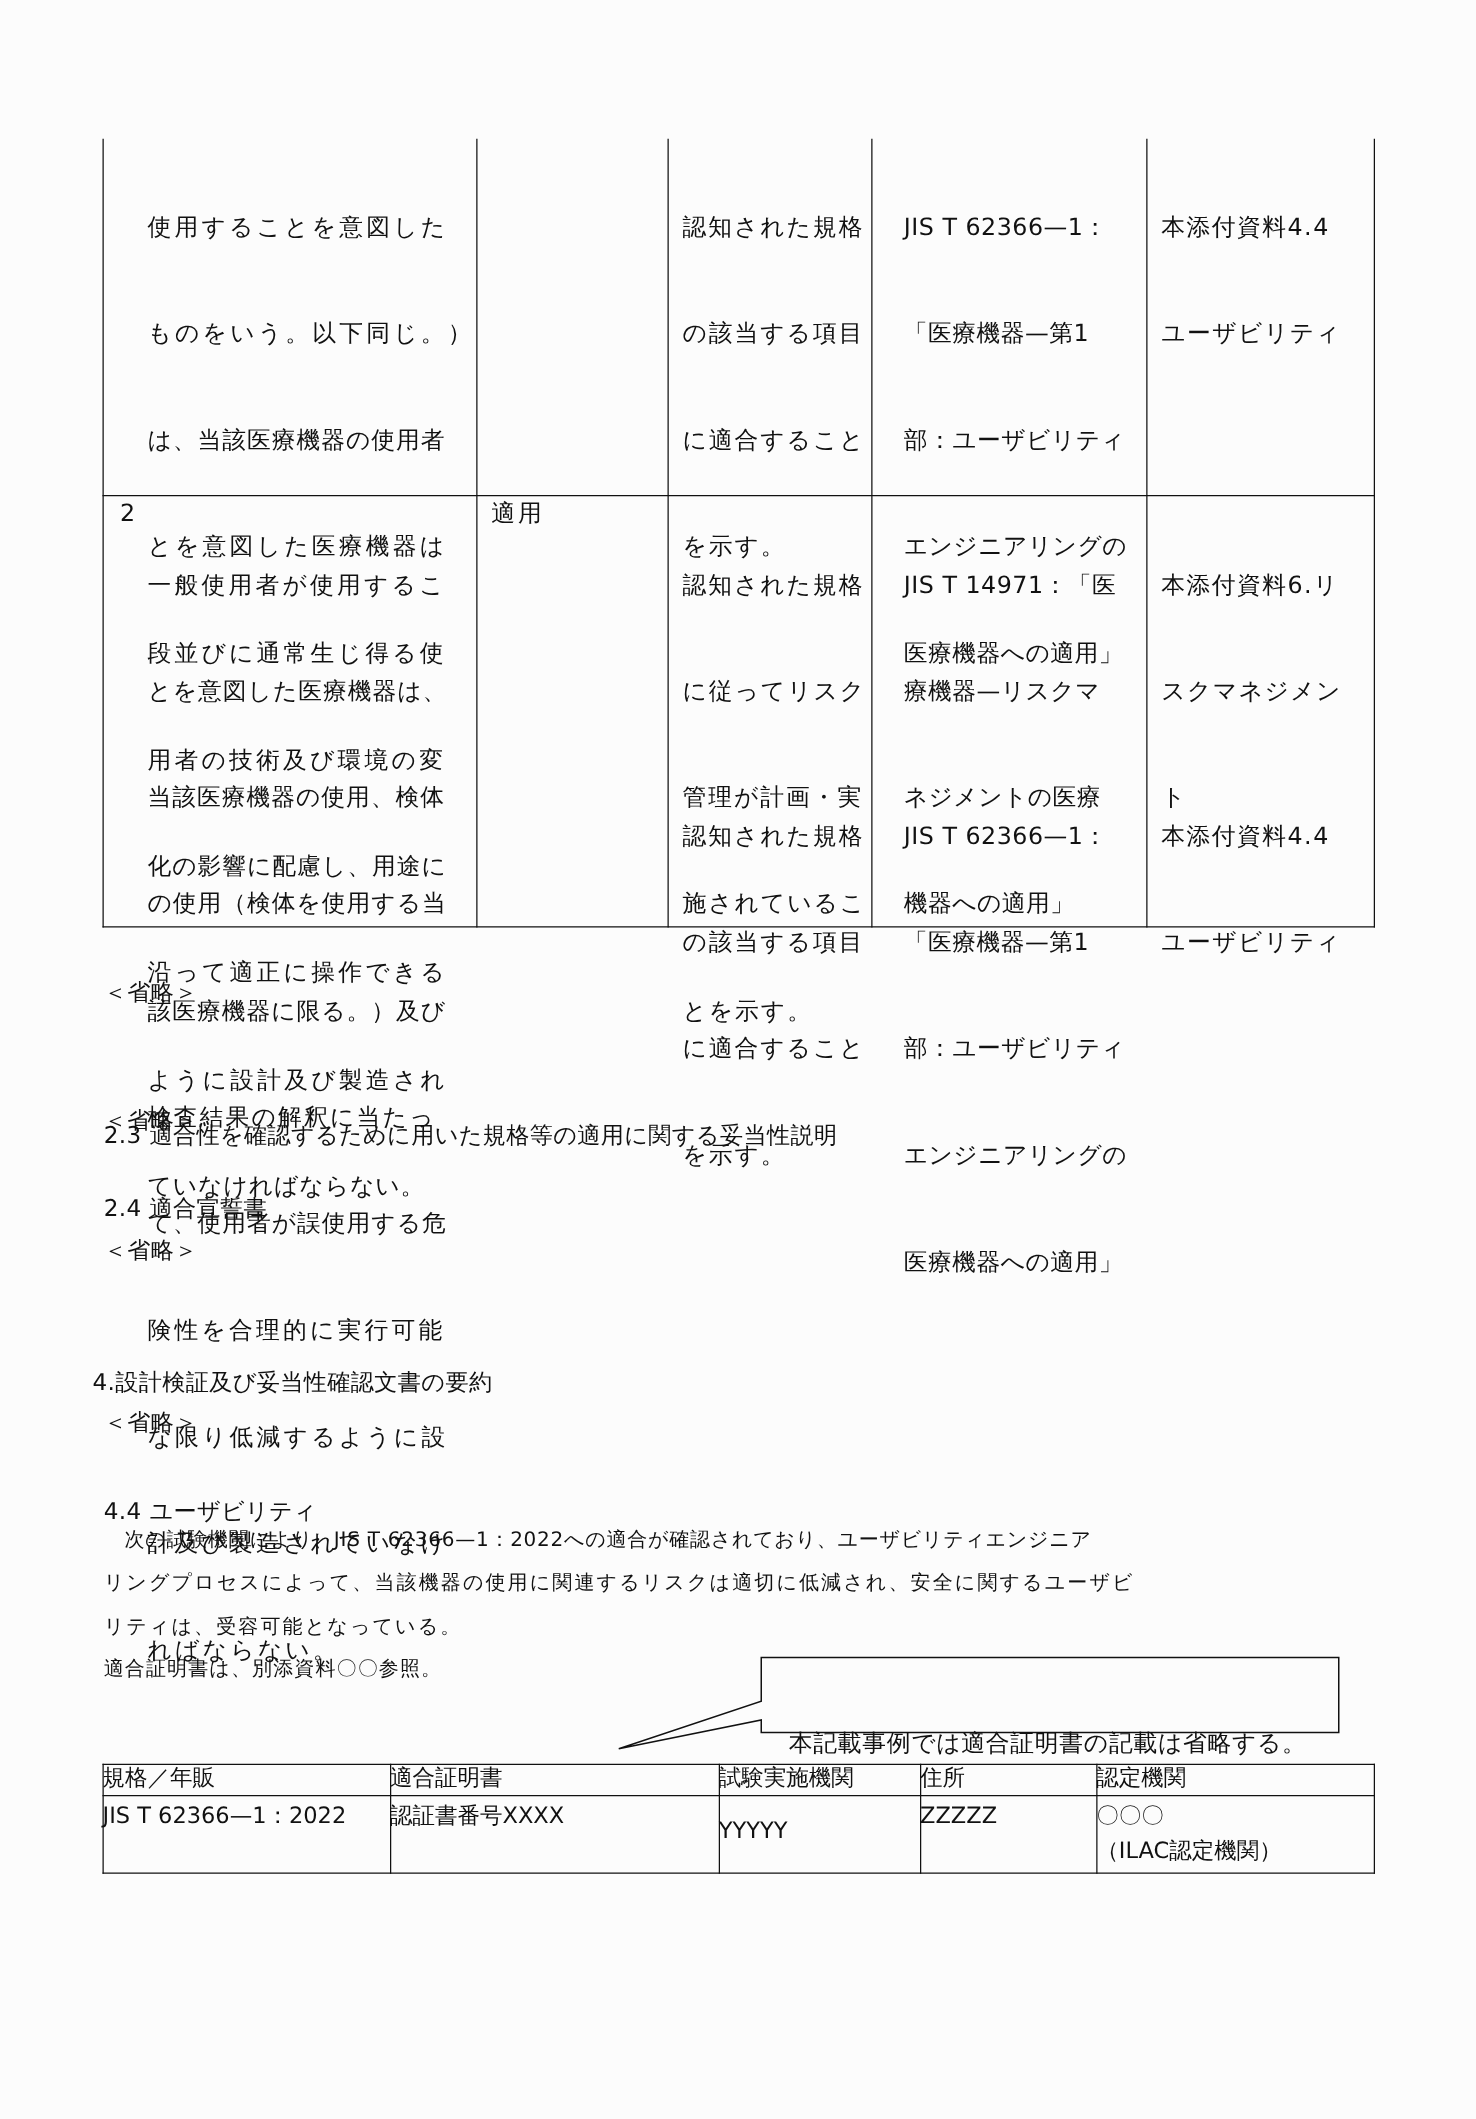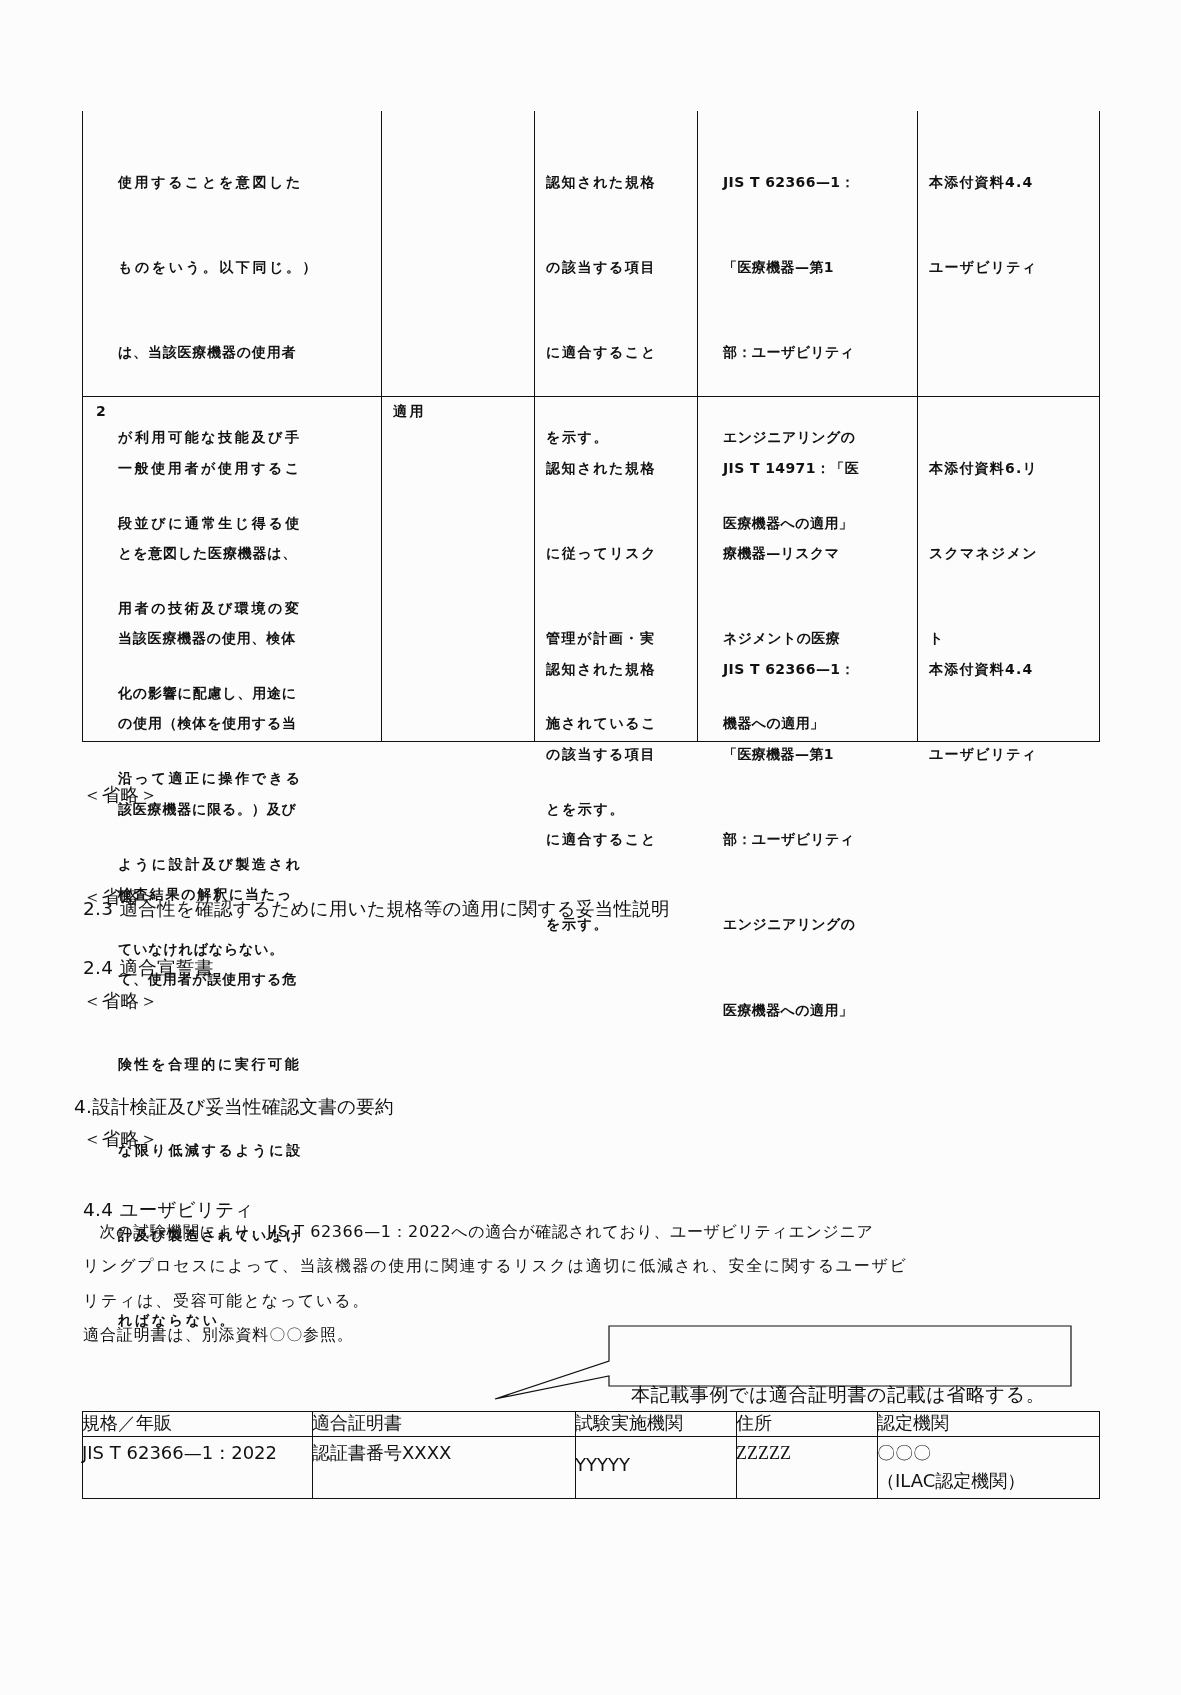--- a/index.html
+++ b/index.html
@@ -3,21 +3,21 @@
 <meta charset="utf-8">
 <style>
   html, body { margin:0; padding:0; }
   body {
     width:1181px; height:1695px; background:#fcfcfc; position:relative; overflow:hidden;
     font-family: "DejaVu Sans", "Liberation Sans", sans-serif; color:#111;
   }
   .abs { position:absolute; }
   .vline { position:absolute; width:1px; background:#111; }
   .hline { position:absolute; height:1px; background:#111; }
-  .cell { position:absolute; font-size:14px; line-height:28.4px; letter-spacing:2.4px; white-space:pre;font-weight:bold; }
+  .cell { position:absolute; font-size:19px; line-height:28.4px; letter-spacing:2.4px; white-space:pre; }
   .txt { position:absolute; font-size:18.5px; line-height:24px; white-space:nowrap; letter-spacing:0.3px; }
   .para { position:absolute; font-size:16px; line-height:34.5px; white-space:nowrap; letter-spacing:1.1px; left:83px; }
   .t2cell { position:absolute; font-size:18px; line-height:28px; text-align:left; white-space:pre; }
   .callout-text { position:absolute; font-size:19px; white-space:nowrap; letter-spacing:0.6px; }
 </style>
 </head>
 <body>
 
 <div>
 
@@ -28,21 +28,21 @@
   <div class="vline" style="left:917px; top:111px; height:631px;"></div>
   <div class="vline" style="left:1099px; top:111px; height:631px;"></div>
 
   <div class="hline" style="left:82px; top:396px; width:1018px;"></div>
   <div class="hline" style="left:82px; top:741px; width:1018px;"></div>
 
   <div class="cell" style="left:118px; top:111px; letter-spacing:2.6px;">
     <div>使用することを意図した</div>
     <div>ものをいう。以下同じ。）</div>
     <div style="letter-spacing:0.8px">は、当該医療機器の使用者</div>
-    <div>が利用可能な技能及び手</div>
+    <div>とを意図した医療機器は</div>
     <div>段並びに通常生じ得る使</div>
     <div>用者の技術及び環境の変</div>
     <div style="letter-spacing:0.8px">化の影響に配慮し、用途に</div>
     <div>沿って適正に操作できる</div>
     <div>ように設計及び製造され</div>
     <div style="letter-spacing:0.8px">ていなければならない。</div>
   </div>
   <div class="cell" style="left:546px; top:111px; letter-spacing:1.6px;">
     <div>認知された規格</div>
     <div>の該当する項目</div>
@@ -152,16 +152,16 @@
 
   <div class="t2cell" style="left:82px; width:231px; top:1409px;">規格／年販</div>
   <div class="t2cell" style="left:312px; width:264px; top:1409px;">適合証明書</div>
   <div class="t2cell" style="left:575px; width:162px; top:1409px;">試験実施機関</div>
   <div class="t2cell" style="left:736px; width:142px; top:1409px;">住所</div>
   <div class="t2cell" style="left:877px; width:223px; top:1409px;">認定機関</div>
 
   <div class="t2cell" style="left:82px; width:231px; top:1439px;">JIS T 62366—1：2022</div>
   <div class="t2cell" style="left:312px; width:264px; top:1439px;">認証書番号XXXX</div>
   <div class="t2cell" style="left:575px; width:162px; top:1439px;margin-top:12px;">YYYYY</div>
-  <div class="t2cell" style="left:736px; width:138px; top:1439px;font-family:Liberation Serif, serif;">ZZZZZ</div>
+  <div class="t2cell" style="left:736px; width:138px; top:1439px;">ZZZZZ</div>
   <div class="t2cell" style="left:877px; width:223px; top:1439px;">〇〇〇
 （ILAC認定機関）</div>
 </div>
 
 </body></html>

